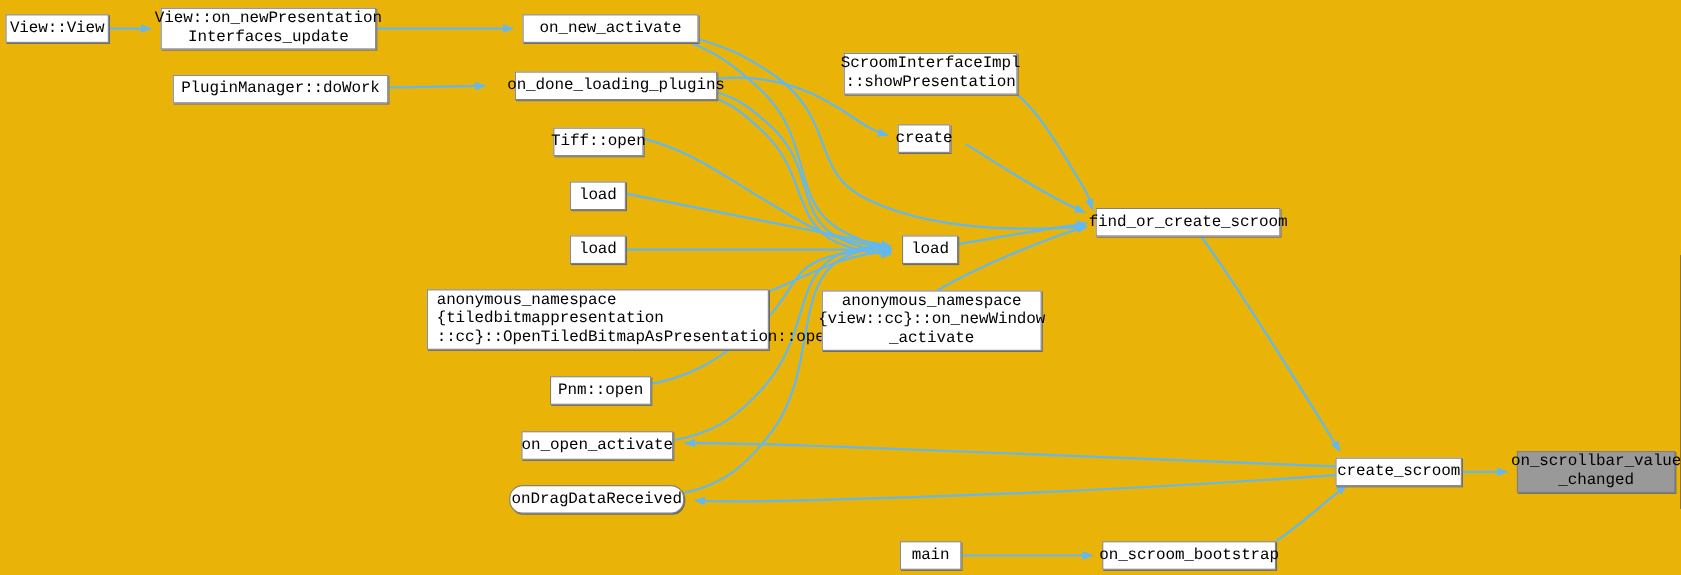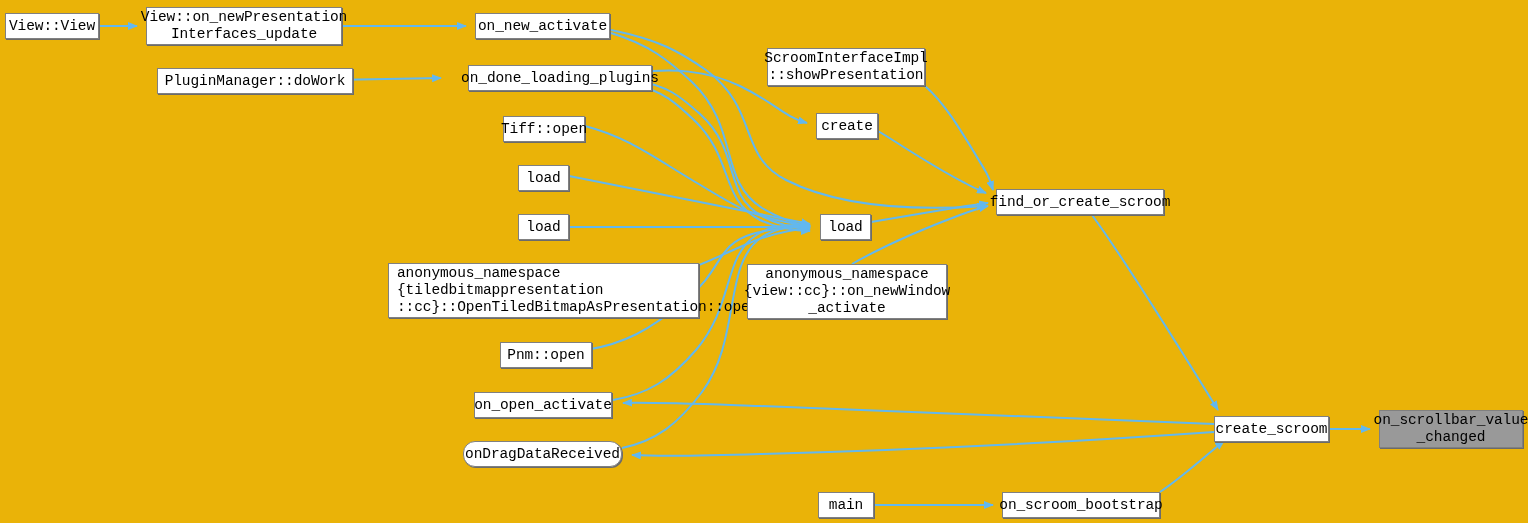--- a/index.html
+++ b/index.html
@@ -67,25 +67,25 @@
         <path d="M1160,492 C1185,475 1205,456 1224,441" marker-end="url(#ah)"></path>
         <path d="M874,505 C913,505 955,505 993,505" marker-end="url(#ah)"></path>
         <path d="M1329,429 C1345,429 1358,429 1370,429" marker-end="url(#ah)"></path>
       </g>
   </svg>
   <div id="node-layer">
       <div class="node" style="left: 5px; top: 13px; width: 94px; height: 26px;">View::View</div>
       <div class="node" style="left: 146px; top: 7px; width: 196px; height: 38px;">View::on_newPresentation
 Interfaces_update</div>
       <div class="node" style="left: 157px; top: 68px; width: 196px; height: 26px;">PluginManager::doWork</div>
-      <div class="node" style="left: 475px; top: 13px; width: 135px; height: 26px;">on_new_activate</div>
+      <div class="node" style="left: 475px; top: 13px; width: 160px; height: 26px;">on_new_activate</div>
       <div class="node" style="left: 468px; top: 65px; width: 184px; height: 26px;">on_done_loading_plugins</div>
       <div class="node" style="left: 767px; top: 48px; width: 158px; height: 38px;">ScroomInterfaceImpl
 ::showPresentation</div>
-      <div class="node" style="left: 816px; top: 113px; width: 62px; height: 26px;">create</div>
+      <div class="node" style="left: 816px; top: 113px; width: 48px; height: 26px;">create</div>
       <div class="node" style="left: 503px; top: 116px; width: 82px; height: 26px;">Tiff::open</div>
       <div class="node" style="left: 518px; top: 165px; width: 51px; height: 26px;">load</div>
       <div class="node" style="left: 518px; top: 214px; width: 51px; height: 26px;">load</div>
       <div class="node" style="left: 996px; top: 189px; width: 168px; height: 26px;">find_or_create_scroom</div>
       <div class="node" style="left: 820px; top: 214px; width: 51px; height: 26px;">load</div>
       <div class="node leftal" style="left: 388px; top: 263px; width: 311px; height: 55px;">anonymous_namespace
 {tiledbitmappresentation
 ::cc}::OpenTiledBitmapAsPresentation::open</div>
       <div class="node" style="left: 747px; top: 264px; width: 200px; height: 55px;">anonymous_namespace
 {view::cc}::on_newWindow

